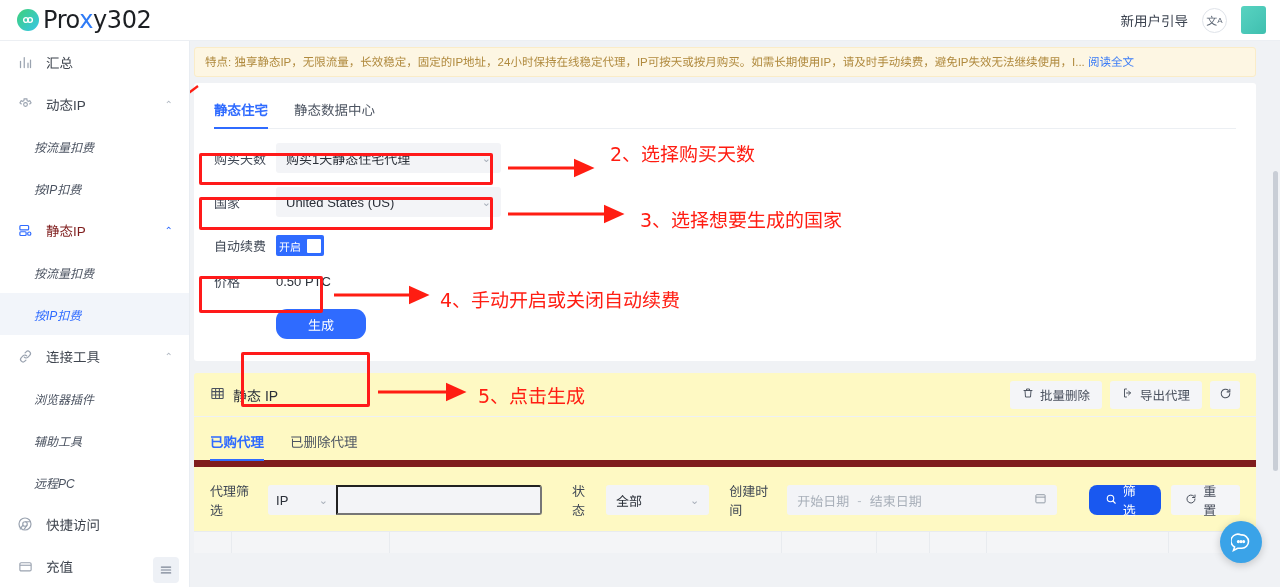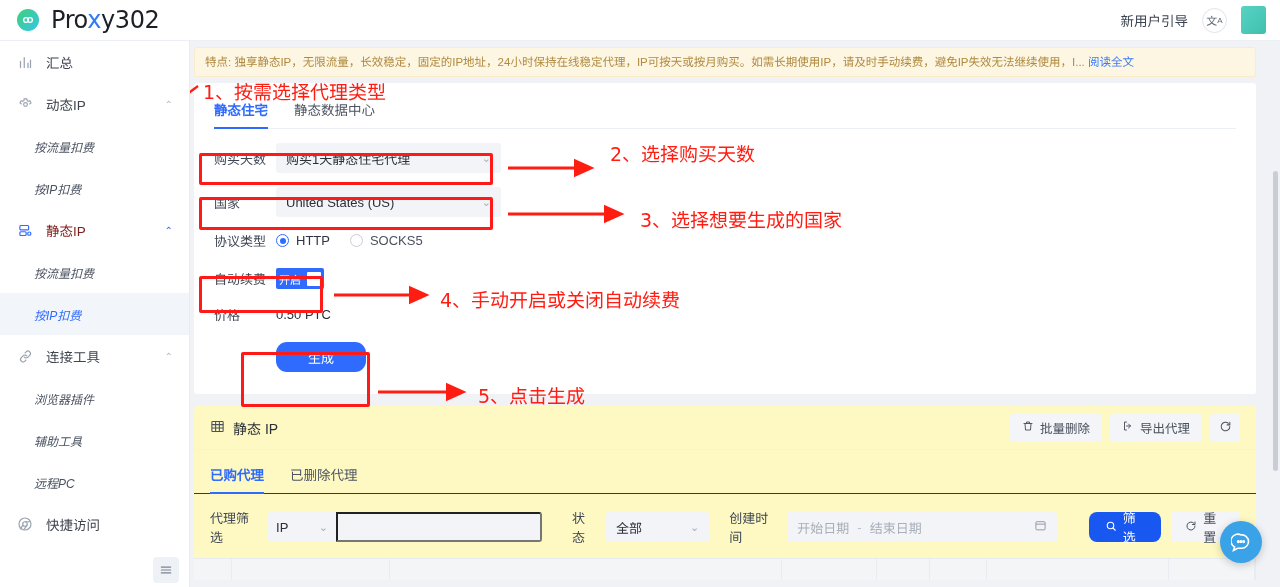--- a/index.html
+++ b/index.html
@@ -13,21 +13,21 @@
     -webkit-font-smoothing: antialiased;
   }
   .app { position: relative; width: 1280px; height: 587px; background:#fff; }
 
   
   .header {
     position: absolute; top:0; left:0; right:0; height:41px;
     background:#fff; border-bottom:1px solid #eceff3;
     display:flex; align-items:center; z-index:40;
   }
-  .brand { display:flex; align-items:center; padding-left:17px; gap:12px; }
+  .brand { display:flex; align-items:center; padding-left:17px; gap:4px; }
   .brand-mark {
     width:22px; height:22px; border-radius:50%;
     background: linear-gradient(135deg,#3fd07a 0%, #35c6e8 100%);
     display:flex; align-items:center; justify-content:center;
     color:#fff; font-size:12px; line-height:1;
   }
   .brand-text {
     font-size:24px; color:#1c1f23; letter-spacing:-0.4px;
     font-family:"DejaVu Sans","Liberation Sans",sans-serif;
   }
@@ -163,21 +163,21 @@
     border-bottom:1px solid #eef1f5;
   }
   .table-title { font-size:14px; color:#2a2f38; display:flex; align-items:center; gap:8px; }
   .th-actions { margin-left:auto; display:flex; gap:8px; }
   .gbtn {
     height:28px; padding:0 12px; background:#f4f5f8; border-radius:3px;
     display:flex; align-items:center; gap:6px; font-size:12.5px; color:#4a515e;
   }
   .gbtn.sq { width:30px; padding:0; justify-content:center; }
 
-  .table-tabs { display:flex; gap:26px; padding:14px 16px 0; border-bottom:1px solid #7f1d1d; }
+  .table-tabs { display:flex; gap:26px; padding:14px 16px 0; border-bottom:7px solid #7f1d1d; }
 
   .filters { display:flex; align-items:center; padding:14px 16px 12px; gap:10px; }
   .flabel { font-size:13px; color:#3f4754; }
   .mini-select {
     width:68px; height:30px; background:#f3f4f7; border-radius:3px 0 0 3px;
     display:flex; align-items:center; padding:0 8px; font-size:13px; color:#2a2f38;
   }
   .mini-select .caret { margin-left:auto; color:#a7aeb9; font-size:11px; }
   .text-input {
     width:206px; height:30px; background:#f3f4f7; border-radius:0 3px 3px 0;
@@ -313,20 +313,29 @@
       <span class="ico">
         <svg width="16" height="16" viewBox="0 0 24 24" fill="none" stroke="currentColor" stroke-width="1.8">
           <circle cx="12" cy="12" r="9"></circle>
           <circle cx="12" cy="12" r="3.4"></circle>
           <path d="M12 8.6h9M8.9 13.7 4.4 20M15.1 13.7 10.6 20"></path>
         </svg>
       </span>
       <span class="lbl">快捷访问</span>
     </div>
 
+    <div class="nav-item">
+      <span class="ico">
+        <svg width="15" height="15" viewBox="0 0 24 24" fill="none" stroke="currentColor" stroke-width="1.8">
+          <rect x="3" y="6" width="18" height="13" rx="2"></rect>
+          <path d="M3 10h18"></path>
+        </svg>
+      </span>
+      <span class="lbl">充值</span>
+    </div>
 
     <div class="apiv2-badge">
       <svg width="14" height="14" viewBox="0 0 24 24" fill="none" stroke="currentColor" stroke-width="2" stroke-linecap="round">
         <path d="M4 7h16M4 12h16M4 17h16"></path>
       </svg>
     </div>
   </div>
 
   <div class="content">
 
@@ -350,33 +359,20 @@
       </div>
 
       <div class="form-row">
         <div class="form-label">国家</div>
         <div class="select">
           <span>United States (US)</span>
           <span class="caret">⌄</span>
         </div>
       </div>
 
-      <div class="form-row">
-        <div class="form-label">协议类型</div>
-        <div class="radio-group">
-          <label class="radio">
-            <span class="dot on"></span>
-            <span class="rl">HTTP</span>
-          </label>
-          <label class="radio off">
-            <span class="dot"></span>
-            <span class="rl">SOCKS5</span>
-          </label>
-        </div>
-      </div>
 
       <div class="form-row" style="margin-top:18px;">
         <div class="form-label">自动续费</div>
         <div class="switch">
           <span>开启</span>
           <span class="knob"></span>
         </div>
       </div>
 
       <div class="form-row" style="margin-top:16px;">
@@ -515,21 +511,20 @@
 
     <line x1="378" y1="392" x2="462" y2="392" stroke="#ff1d12" stroke-width="3" marker-end="url(#ah)"></line>
   </svg>
 
   <div class="redbox" style="left:3px; top:188px; width:165px; height:107px;"></div>
   <div class="redbox" style="left:199px; top:153px; width:294px; height:32px;"></div>
   <div class="redbox" style="left:199px; top:197px; width:294px; height:33px;"></div>
   <div class="redbox" style="left:199px; top:276px; width:124px; height:37px;"></div>
   <div class="redbox" style="left:241px; top:352px; width:129px; height:55px;"></div>
 
-  <div class="redtext" style="left:203px; top:77px;">1、按需选择代理类型</div>
   <div class="redtext" style="left:610px; top:139px;">2、选择购买天数</div>
   <div class="redtext" style="left:640px; top:205px;">3、选择想要生成的国家</div>
   <div class="redtext" style="left:440px; top:285px;">4、手动开启或关闭自动续费</div>
   <div class="redtext" style="left:478px; top:381px;">5、点击生成</div>
 
   <div class="chat-fab">
     <svg width="20" height="20" viewBox="0 0 24 24" fill="none" stroke="#fff" stroke-width="1.9">
       <path d="M21 11.5a8 8 0 0 1-8 8H8l-5 2.5 1.3-4A8 8 0 0 1 12 3.5a8 8 0 0 1 9 8z"></path>
       <circle cx="8.8" cy="11.5" r="0.9" fill="#fff"></circle>
       <circle cx="12" cy="11.5" r="0.9" fill="#fff"></circle>

